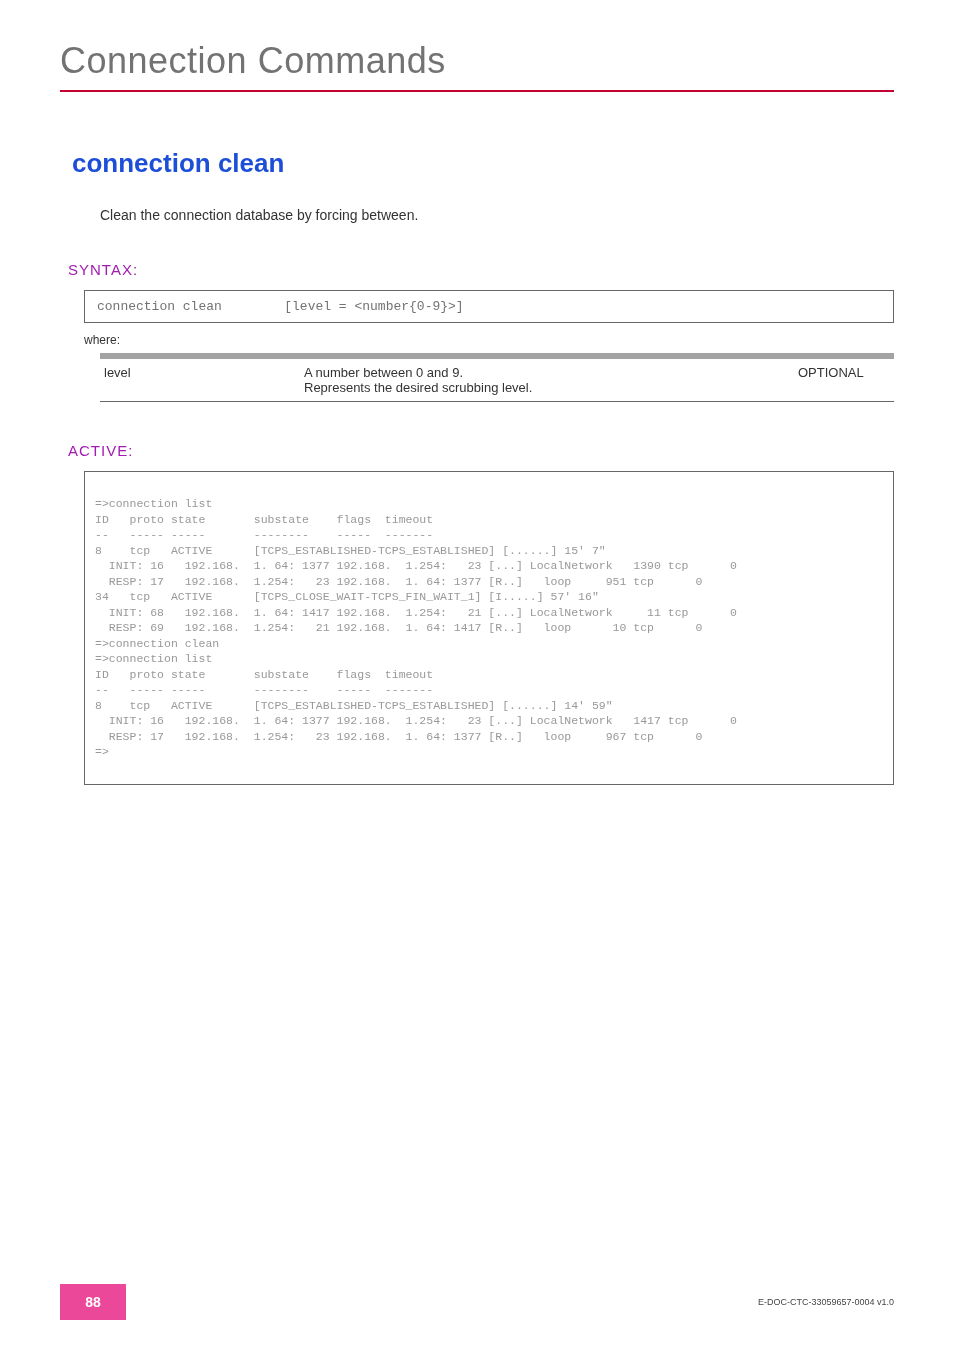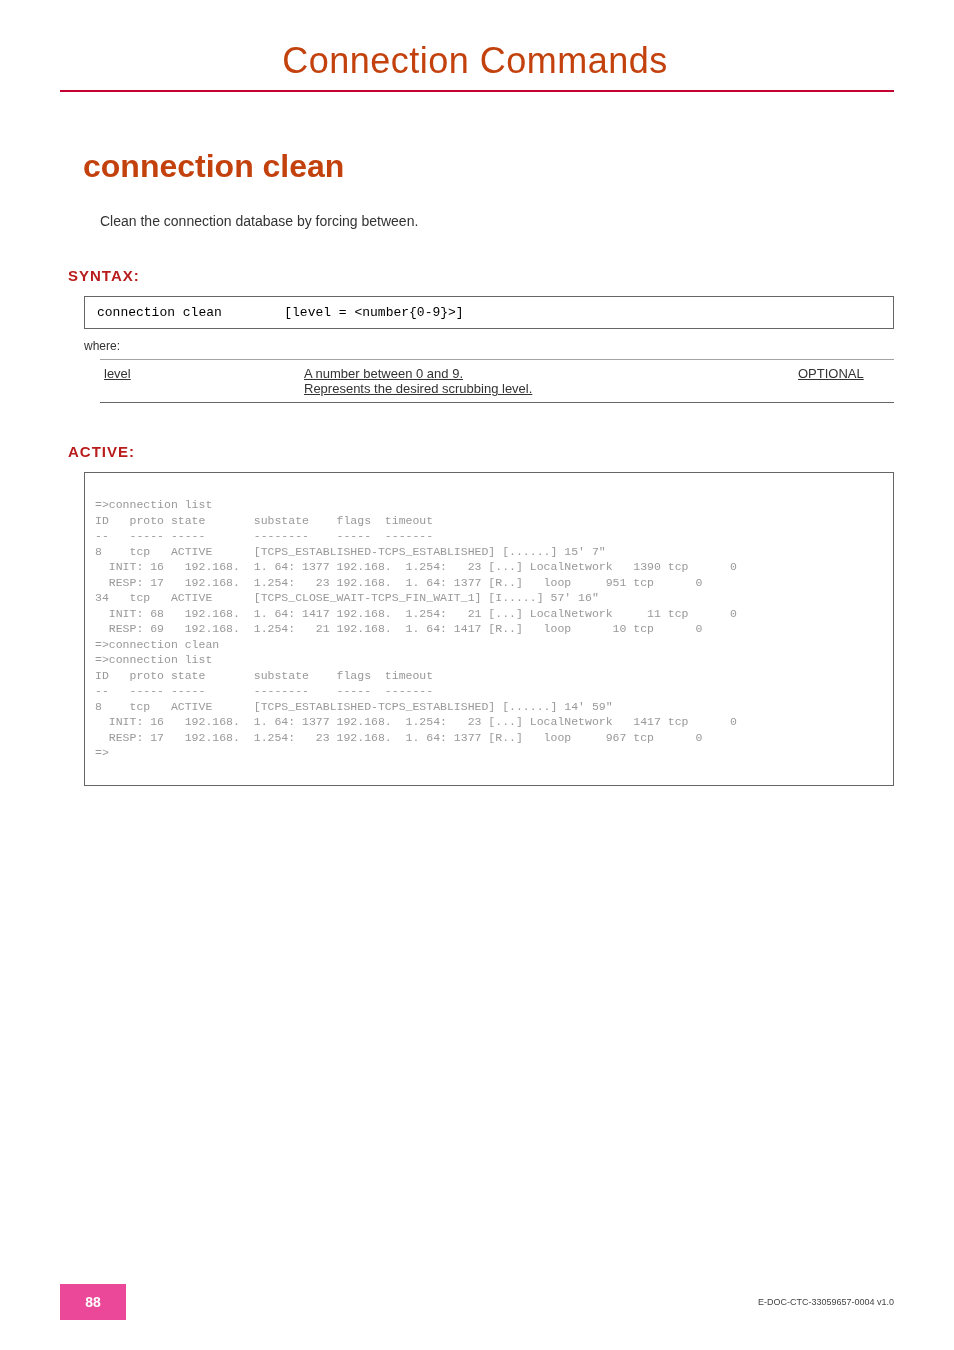--- a/index.html
+++ b/index.html
@@ -6,80 +6,80 @@
   html, body { width: 954px; height: 1350px; background: #fff; }
   body {
     font-family: Arial, Helvetica, sans-serif;
     color: #333;
     position: relative;
     padding: 40px 60px 0 60px;
   }
   .header-title {
     font-size: 36px;
     font-weight: 300;
-    color: #c2410c;
-    text-align: center;
+    color: #737373;
+    text-align: left;
     letter-spacing: 0.5px;
     padding-right: 4px;
   }
   .header-rule {
     border: none;
     border-top: 2px solid #c3002f;
     margin-top: 8px;
     margin-bottom: 56px;
   }
   .cmd-name {
-    font-size: 32px;
+    font-size: 26px;
     font-weight: 700;
-    color: #c2410c;
-    margin-left: 23px;
+    color: #1d4ed8;
+    margin-left: 12px;
     margin-bottom: 28px;
   }
   .description {
     font-size: 14px;
     margin-left: 40px;
     margin-bottom: 38px;
   }
   .section-label {
     font-size: 15px;
-    font-weight: 700;
-    color: #b91c1c;
+    font-weight: 400;
+    color: #a21caf;
     letter-spacing: 1px;
     margin-left: 8px;
     margin-bottom: 12px;
   }
   .syntax-box {
     border: 1px solid #666;
     margin-left: 24px;
     margin-right: 0;
     padding: 8px 12px;
     font-family: "Courier New", Courier, monospace;
     font-size: 13px;
-    color: #000000;
+    color: #737373;
     white-space: pre;
     margin-bottom: 10px;
   }
   .where {
     font-size: 12px;
     margin-left: 24px;
     margin-bottom: 6px;
   }
   .param-table {
     margin-left: 40px;
     margin-right: 0;
     width: calc(100% - 40px);
     border-collapse: collapse;
     font-size: 13px;
     margin-bottom: 40px;
   }
   .param-table td {
     padding: 6px 4px;
     vertical-align: top;
   }
-  .param-table tr { border-top: 1px solid #a3a3a3; border-bottom: 1px solid #666; text-decoration: underline; }
+  .param-table tr { border-top: 6px solid #a3a3a3; border-bottom: 1px solid #666; }
   .param-name { width: 200px; }
   .param-opt { width: 100px; text-align: left; }
   .example-box {
     border: 1px solid #666;
     margin-left: 24px;
     margin-right: 0;
     padding: 24px 10px;
     font-family: "Courier New", Courier, monospace;
     font-size: 11.5px;
     color: #999;

